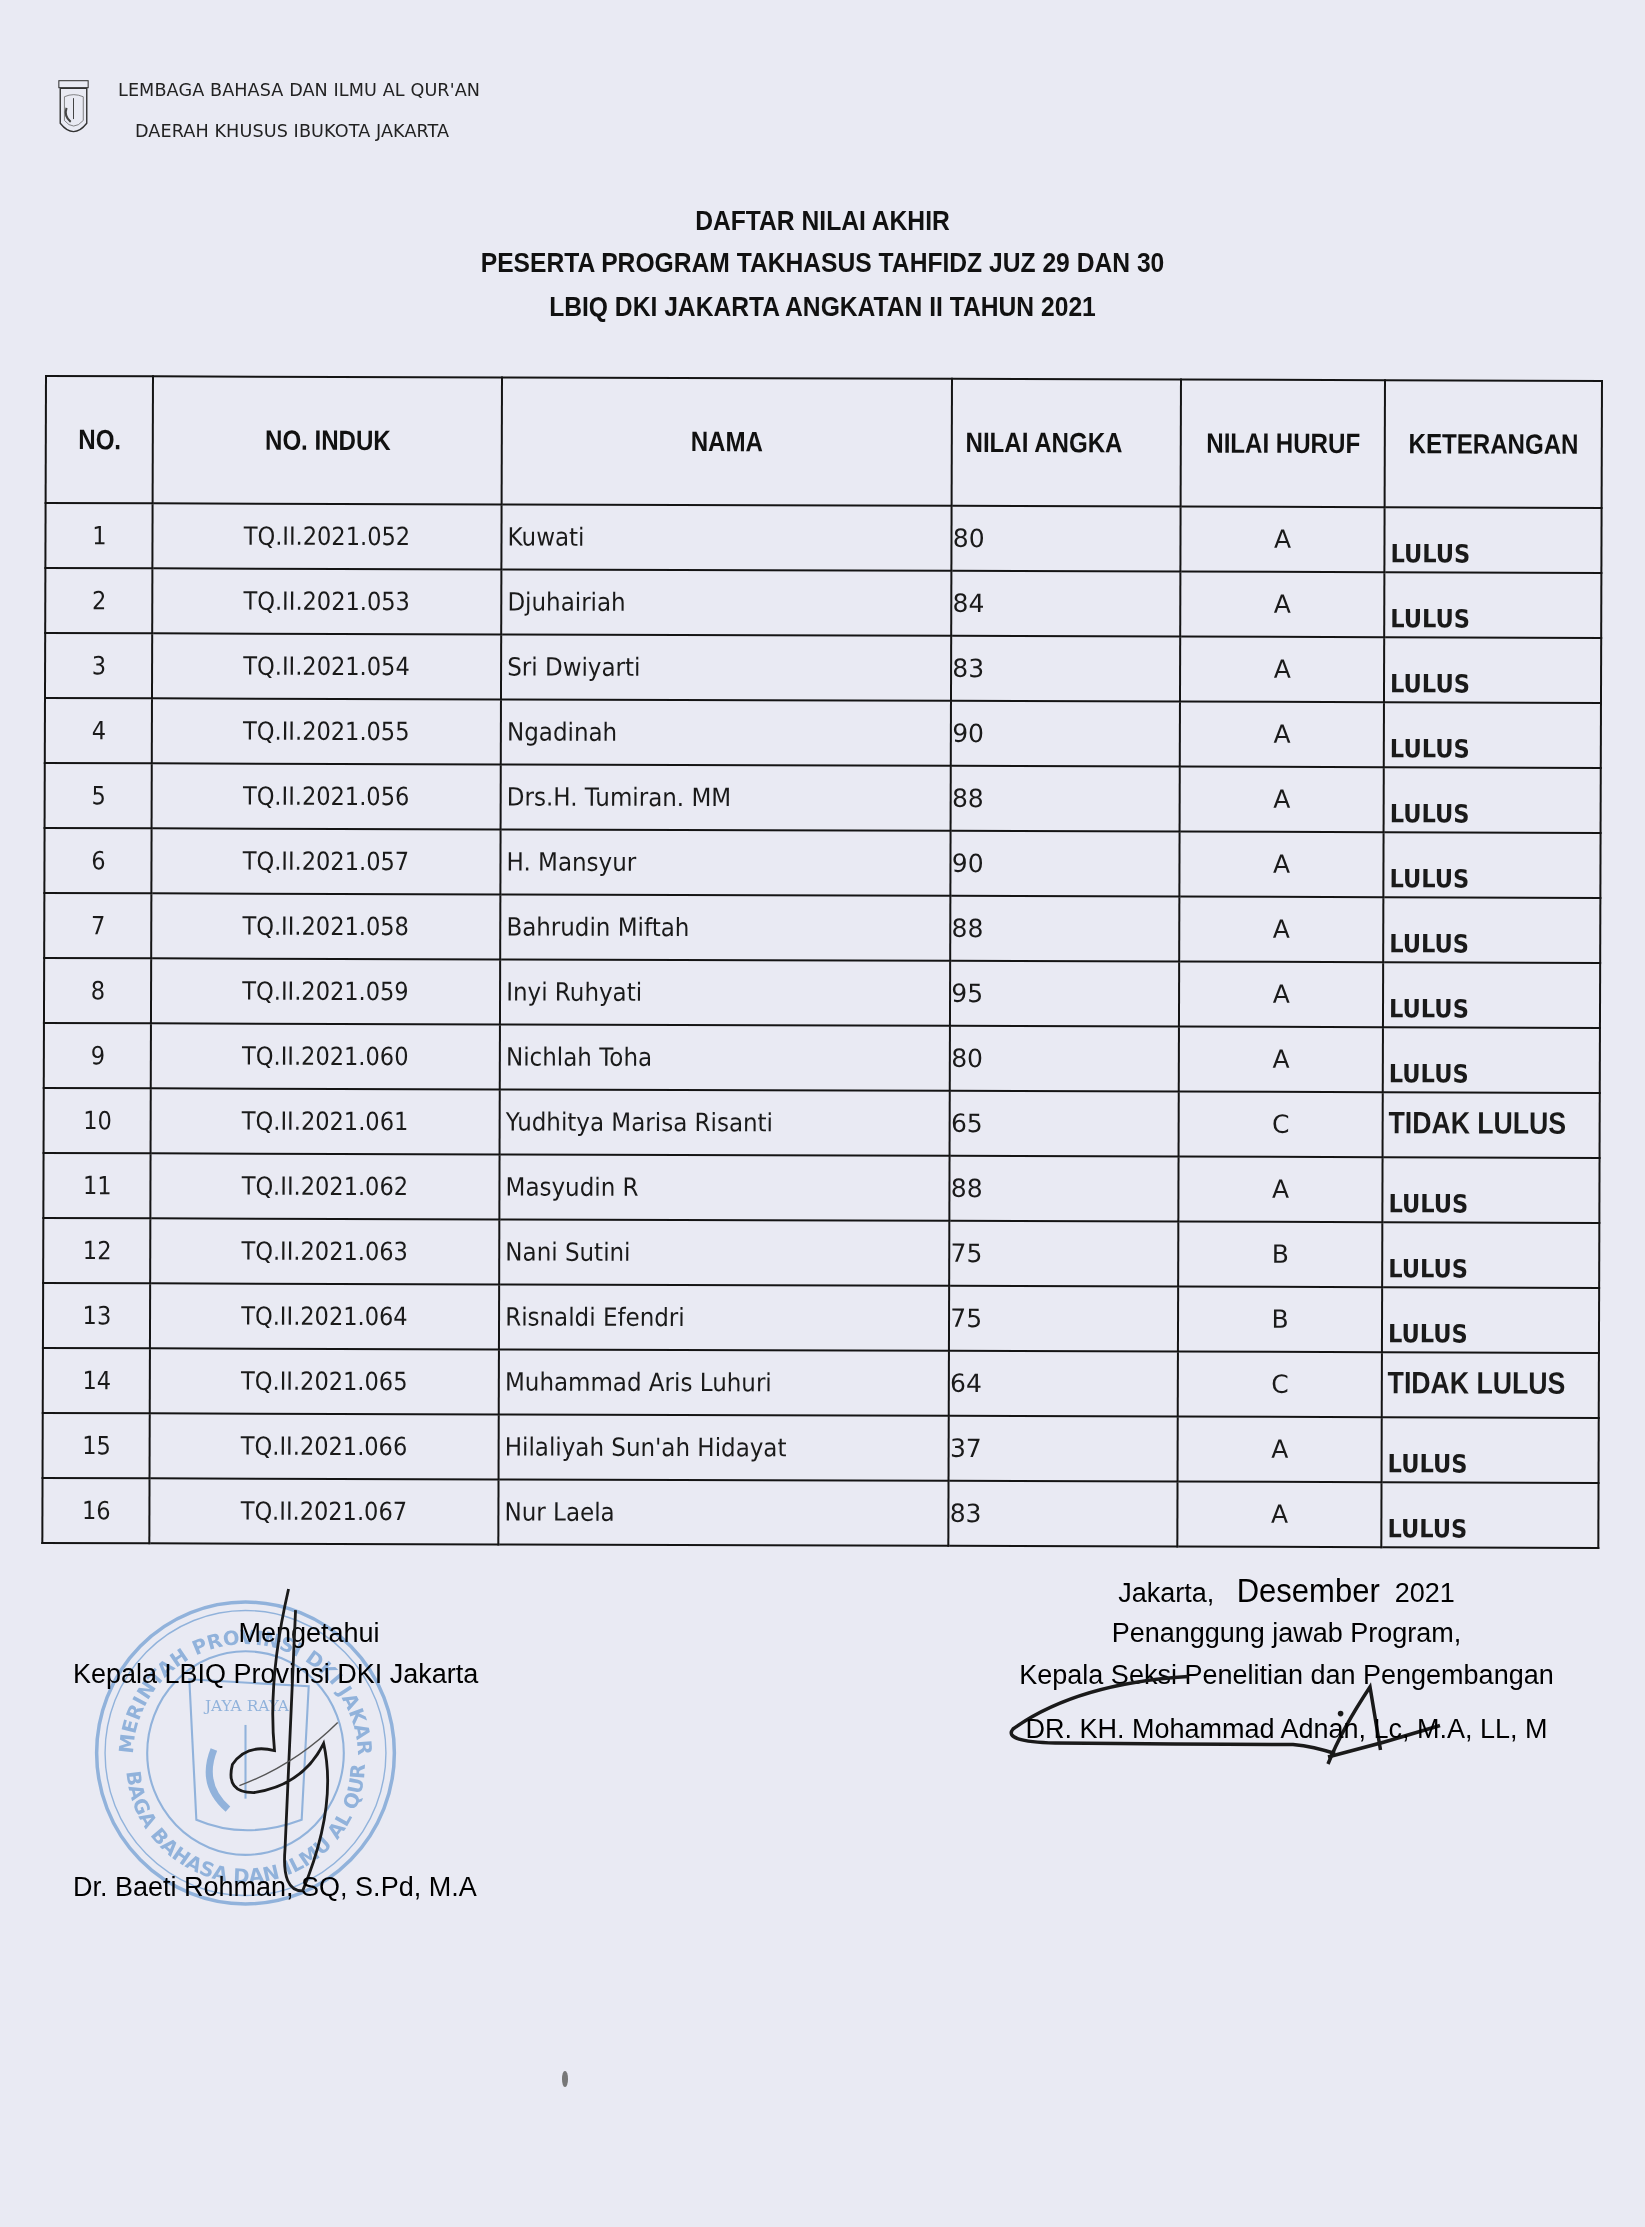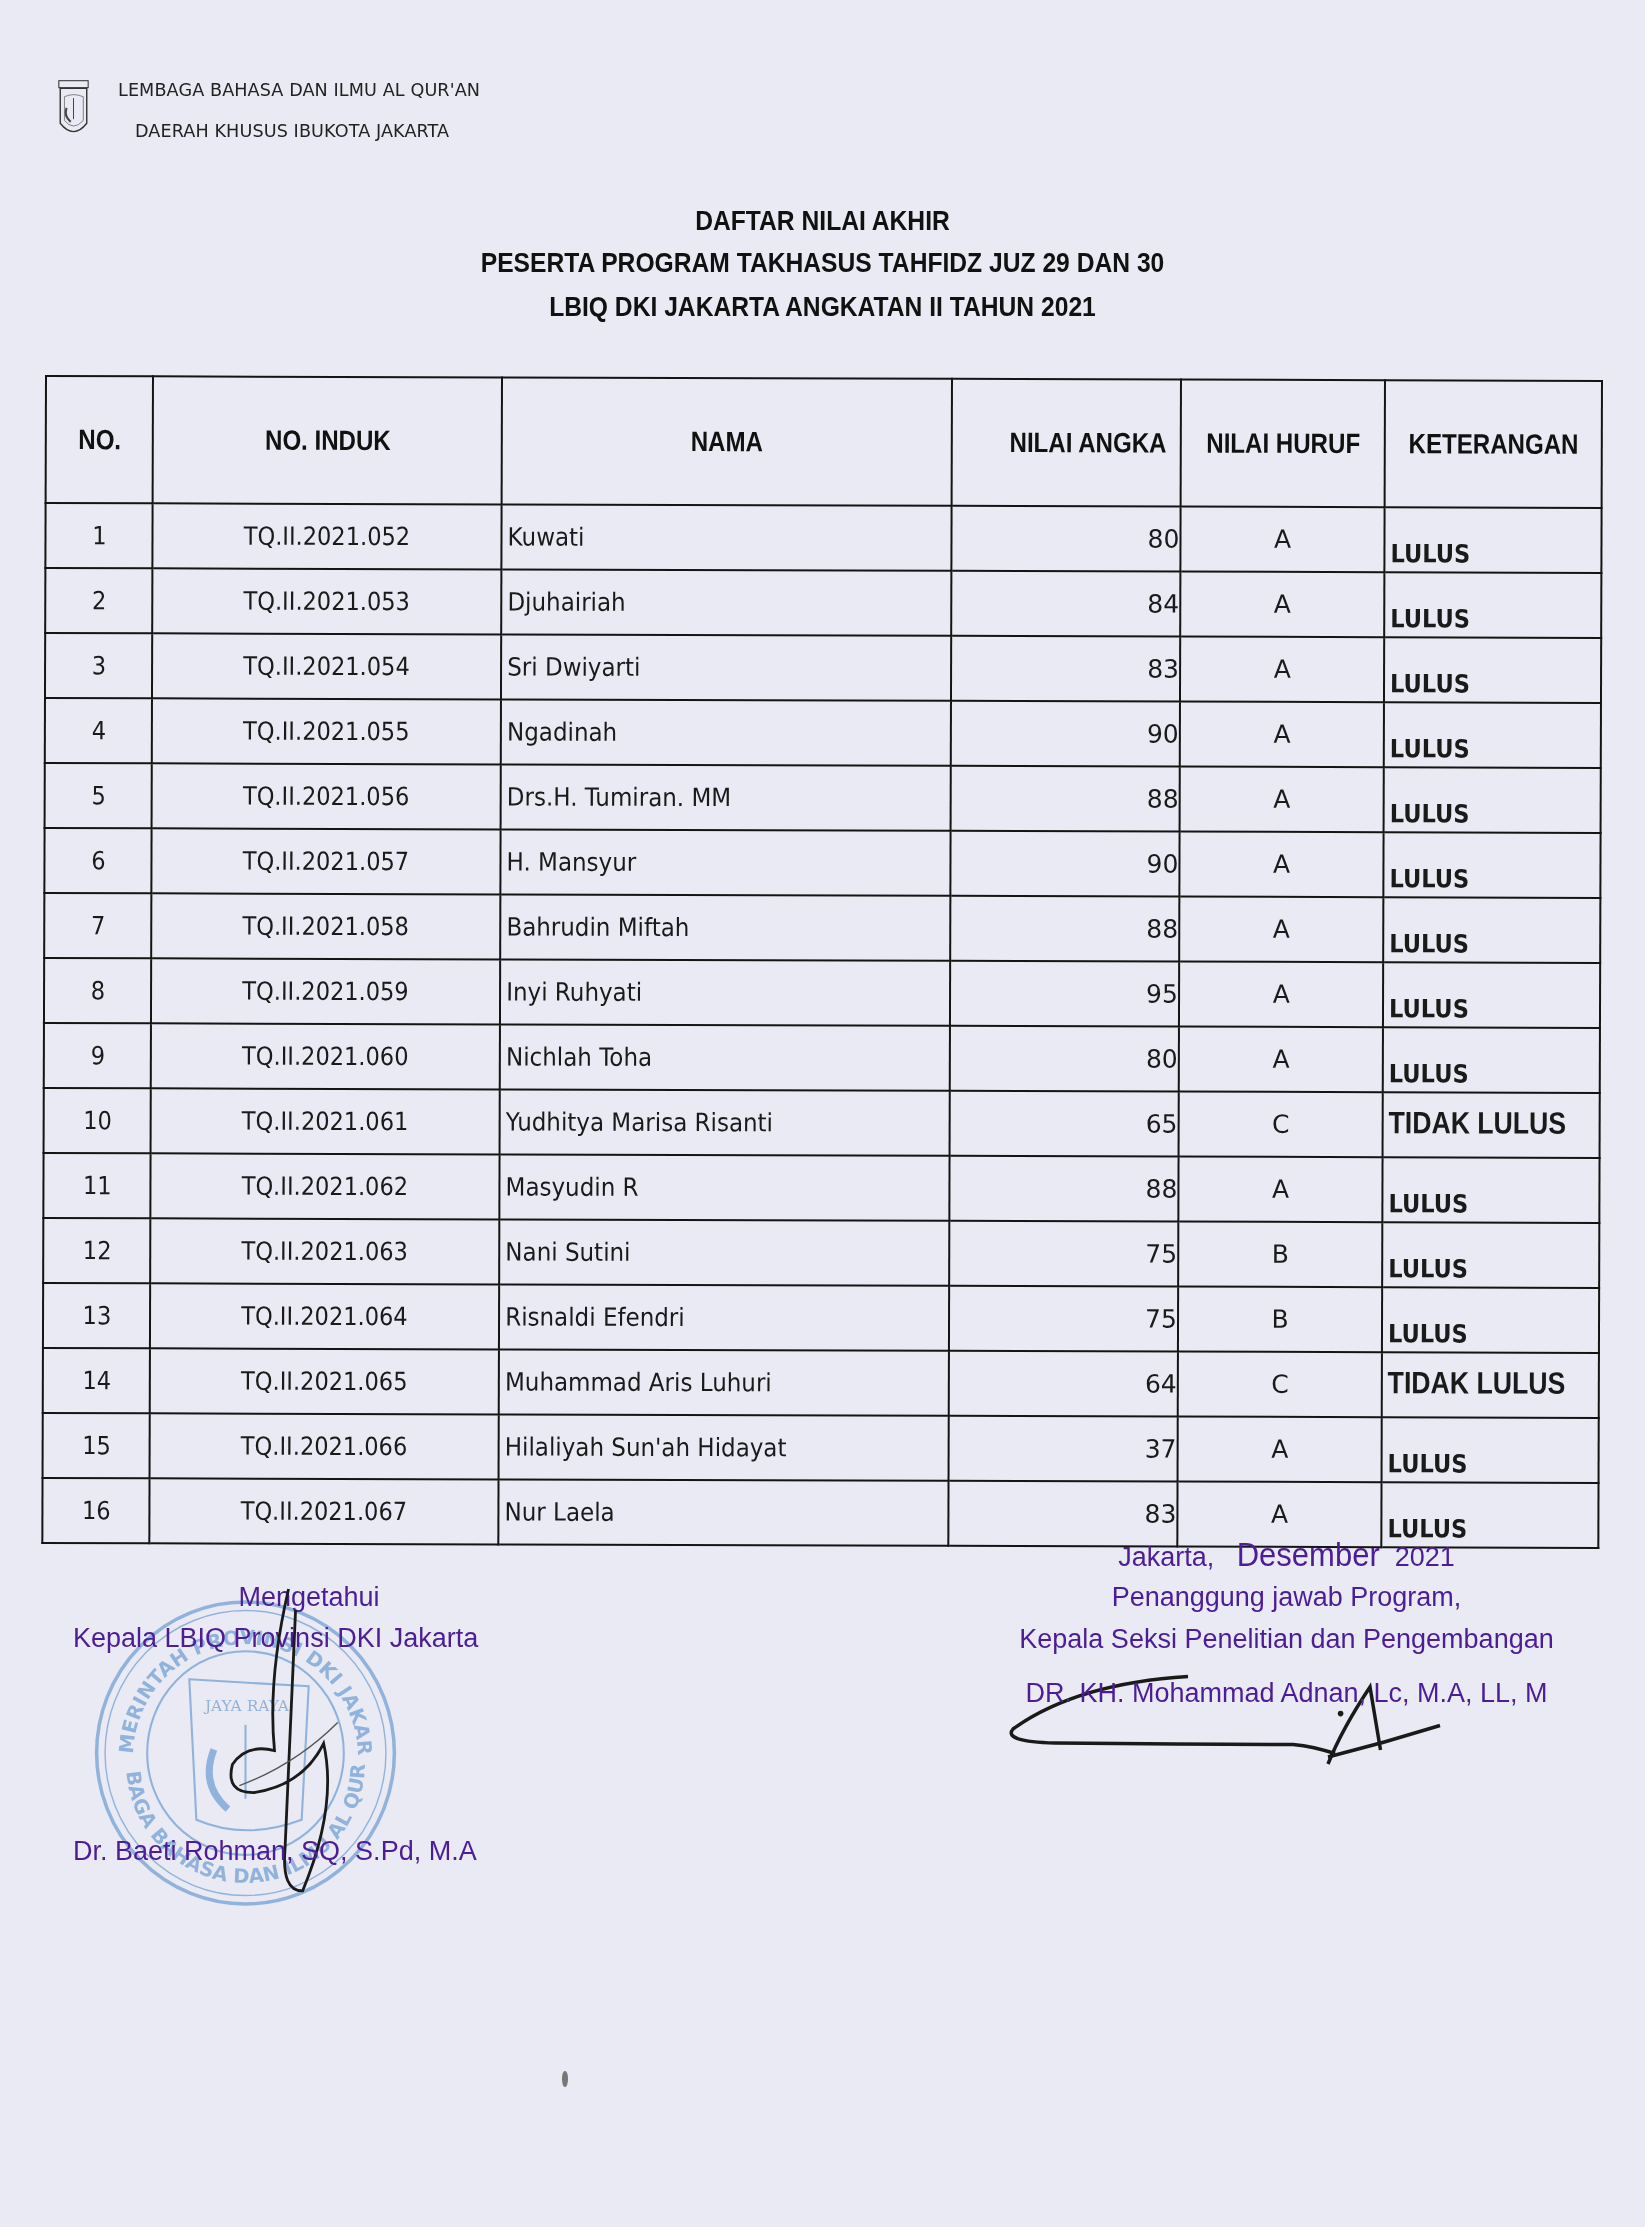--- a/index.html
+++ b/index.html
@@ -59,41 +59,41 @@
   }
   .tbl th span { display: inline-block; transform: scaleX(0.86); }
   .tbl td {
     height: 63px;
     font-family: "DejaVu Sans", sans-serif;
     font-size: 25px; color: #1a1a1a;
   }
   .c-no { width: 105px; text-align: center; margin-top: 40px; }
   .c-induk { width: 346px; text-align: center; }
   .c-nama { width: 447px; text-align: left; }
-  .c-angka { width: 226px; text-align: right; }
+  .c-angka { width: 226px; text-align: left; }
   .c-huruf { width: 202px; text-align: center; }
   .c-ket { width: 214px; text-align: left; }
   td.c-no span, td.c-induk span { display: inline-block; transform: scaleX(0.9); }
   td.c-nama span { display: inline-block; padding-left: 5.6px; transform: scaleX(0.92); transform-origin: left center; }
   td.c-ket { vertical-align: bottom; margin-top: 23px; }
   td.c-ket span {
     display: inline-block; padding-left: 5.6px; padding-bottom: 2.8px;
     font-weight: bold; font-size: 25px;
     transform: scaleX(0.9); transform-origin: left center;
   }
   td.c-ket.fail { vertical-align: middle; }
   td.c-ket.fail span {
     font-family: "Liberation Sans", sans-serif;
     font-size: 31px; transform: scaleX(0.86);
   }
 
   
   .sig-text {
     font-family: "Liberation Sans", sans-serif;
-    font-size: 27px; color: #4c1d95; white-space: nowrap;
+    font-size: 27px; color: #000000; white-space: nowrap; margin-top: 36px;
   }
   .left-sig { left: 70px; width: 478px; text-align: center; }
   .ls1 { top: 1582px; }
   .ls2 { top: 1623px; left: 73px; width: auto; text-align: right; }
   .ls3 { top: 1836px; left: 73px; width: auto; text-align: left; }
 
   .right-col { left: 970px; width: 633px; text-align: center; }
   .rs1 { top: 1538px; }
   .rs2 { top: 1582px; }
   .rs3 { top: 1624px; }

